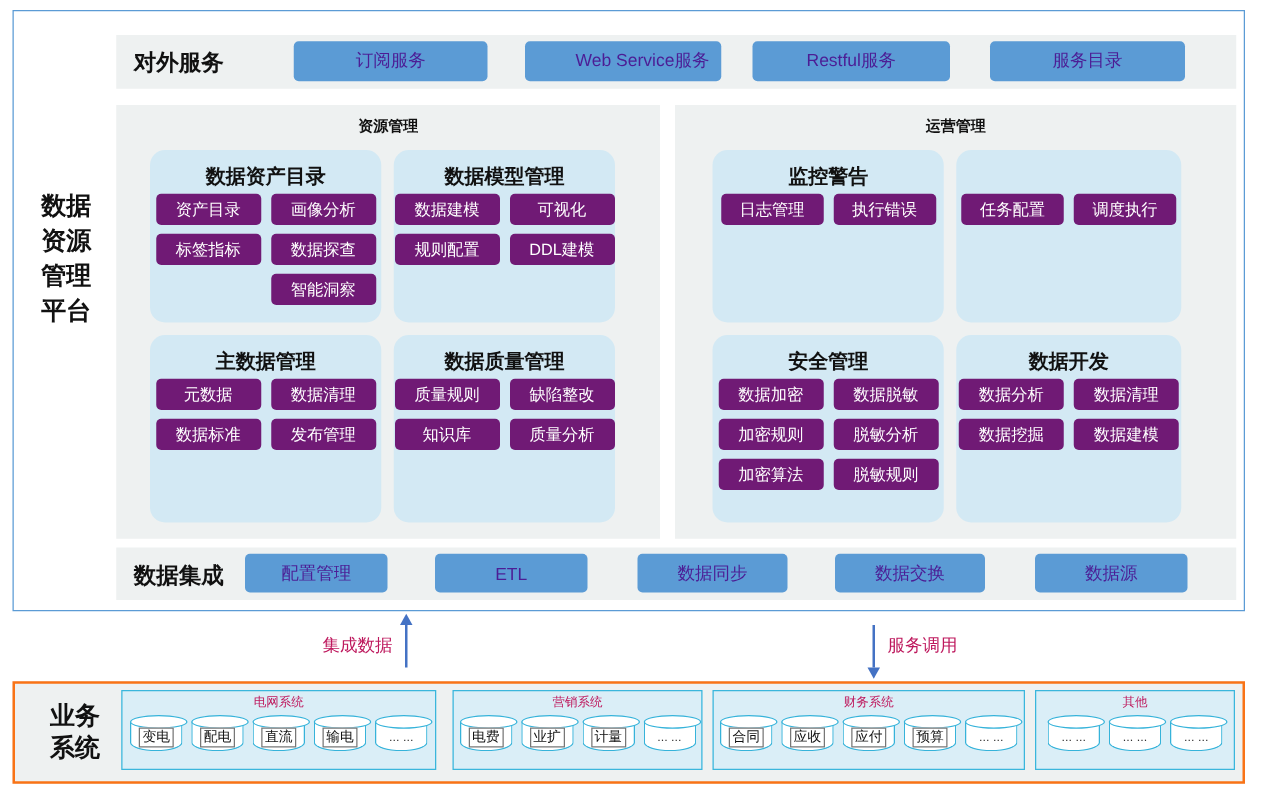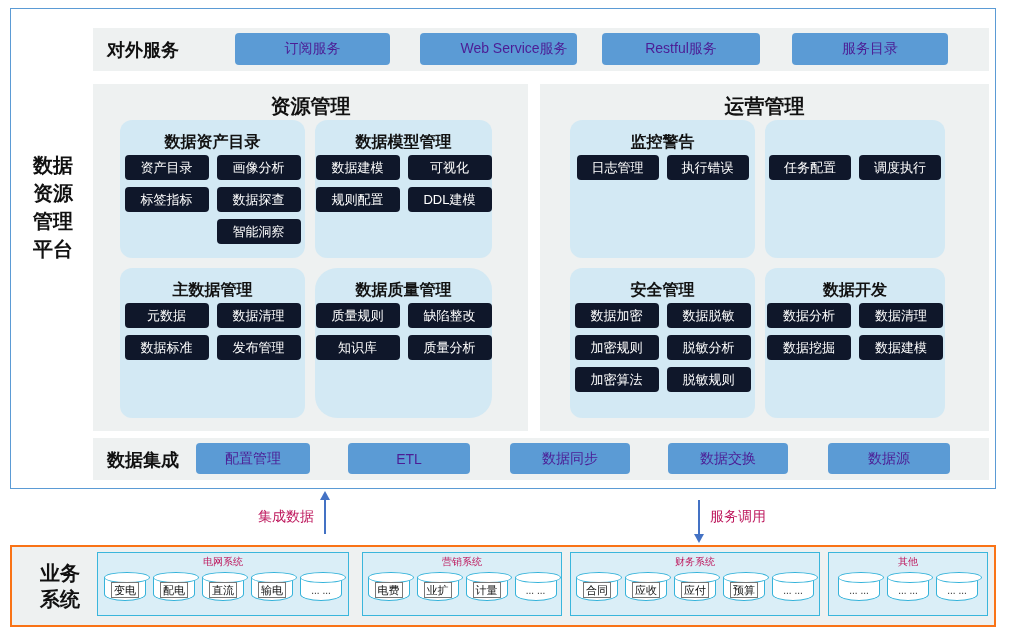--- a/index.html
+++ b/index.html
@@ -25,26 +25,26 @@
   }
   .svc-btn, .int-btn {
     position: absolute; top: 5px; height: 32px;
     background: #5b9bd5; color: #4c1d95; font-size: 14px; border-radius: 4px;
     display: flex; align-items: center; justify-content: center; cursor: pointer;
   }
   
   .panel { position: absolute; top: 75px; height: 347px; background: #eef1f1; }
   .panel-res { left: 82px; width: 435px; }
   .panel-ops { left: 529px; width: 449px; }
-  .panel-title { text-align: center; font-size: 20px; font-weight: bold; padding-top: 9px; }
+  .panel-title { text-align: center; font-size: 12px; font-weight: bold; padding-top: 9px; }
   .sub { position: absolute; background: #d3e9f4; border-radius: 12px; }
   .sub-title { height: 30px; line-height: 34px; margin-top: 5px; text-align: center; font-size: 16px; font-weight: bold; }
   .btn-grid { display: grid; justify-content: center; gap: 7px 8px; grid-template-columns: repeat(2, 84px); }
   .mod-btn {
-    height: 25px; background: #0f172a; color: #fff; font-size: 13px; border-radius: 4px;
+    height: 25px; background: #701a75; color: #fff; font-size: 13px; border-radius: 4px;
     display: flex; align-items: center; justify-content: center; cursor: pointer; white-space: nowrap;
   }
   .spacer { visibility: hidden; }
   
   .int-bar { left: 82px; top: 429px; width: 896px; height: 42px; }
   .int-btn { height: 31px; }
   
   .flow { position: absolute; display: flex; align-items: center; gap: 10px; font-size: 14px; color: #be185d; }
   .arrow-line { position: relative; width: 2px; height: 34px; background: #4472c4; }
   .arrow-up::before {
@@ -133,21 +133,21 @@
     <div class="sub" style="left:27px;top:184px;width:185px;height:150px;">
       <div class="sub-title">主数据管理</div>
       <div class="btn-grid">
         <div class="mod-btn">元数据</div>
         <div class="mod-btn">数据清理</div>
         <div class="mod-btn">数据标准</div>
         <div class="mod-btn">发布管理</div>
       </div>
     </div>
 
-    <div class="sub" style="left:222px;top:184px;width:177px;height:150px;border-radius:22px;">
+    <div class="sub" style="left:222px;top:184px;width:177px;height:150px;">
       <div class="sub-title">数据质量管理</div>
       <div class="btn-grid">
         <div class="mod-btn">质量规则</div>
         <div class="mod-btn">缺陷整改</div>
         <div class="mod-btn">知识库</div>
         <div class="mod-btn">质量分析</div>
       </div>
     </div>
   </div>
 

